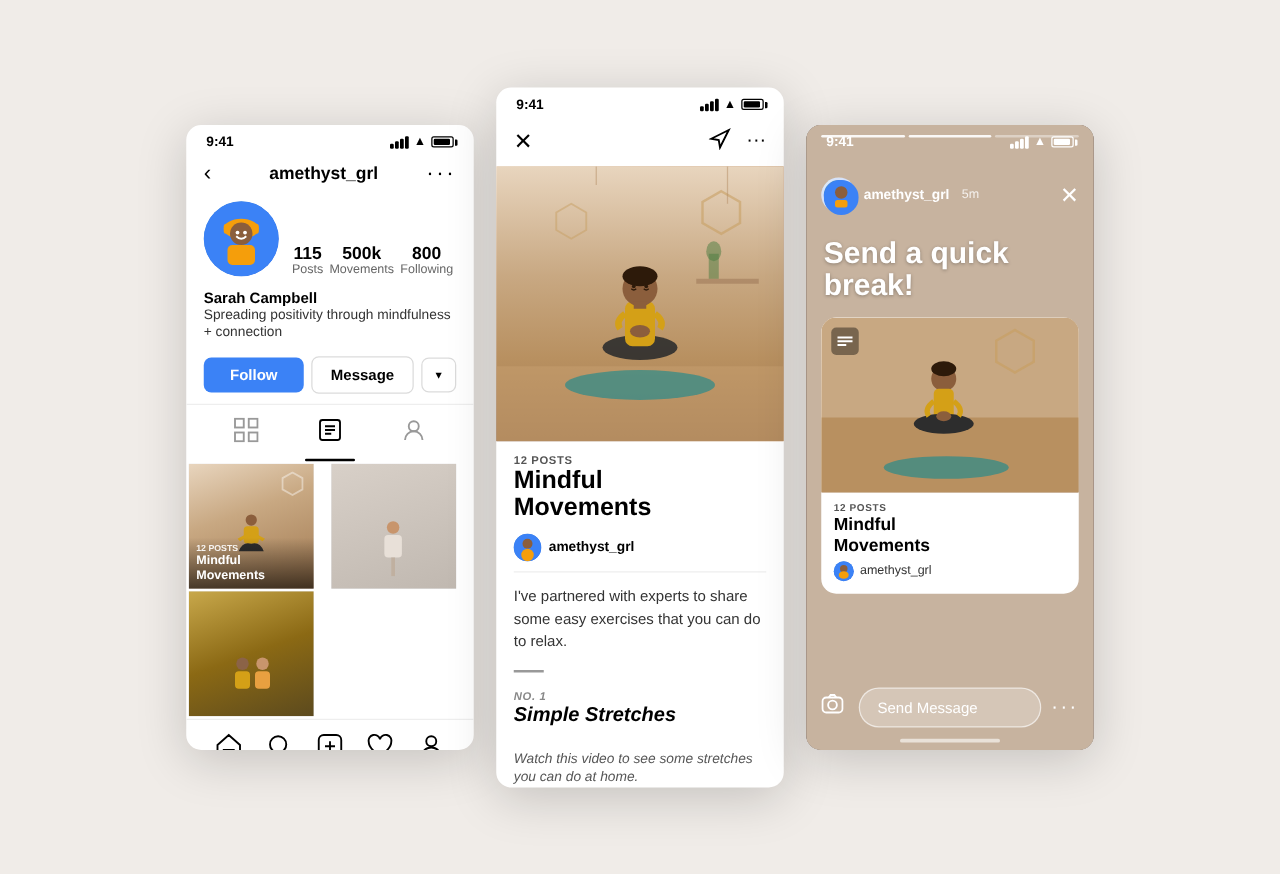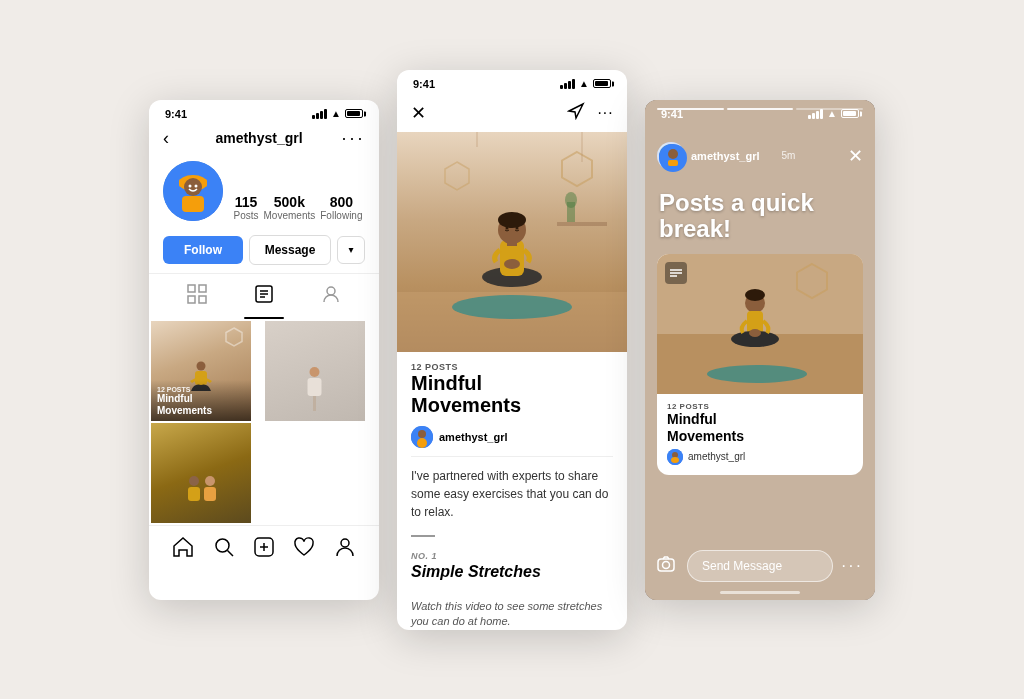--- a/index.html
+++ b/index.html
@@ -219,21 +219,21 @@
     .story-user-info {
       display: flex; align-items: center; gap: 6px;
       padding: 18px 12px 0; position: relative; z-index: 10;
     }
     .story-avatar {
       width: 28px; height: 28px; border-radius: 50%;
       background: linear-gradient(135deg, #4a90d9, #2563eb);
       border: 2px solid rgba(255,255,255,0.8);
     }
     .story-username { font-size: 11px; font-weight: 700; color: #fff; }
-    .story-time { font-size: 10px; color: rgba(255,255,255,0.8); margin-left: 16px; }
+    .story-time { font-size: 10px; color: rgba(255,255,255,0.8); margin-left: 4px; }
     .story-close { margin-left: auto; font-size: 18px; color: #fff; cursor: pointer; }
 
     .story-title {
       padding: 20px 14px 12px;
       font-size: 24px; font-weight: 900; color: #fff;
       line-height: 1.1;
       text-shadow: 0 1px 3px rgba(0,0,0,0.3);
       position: relative; z-index: 10;
     }
 
@@ -334,20 +334,24 @@
           <div class="stat-number">500k</div>
           <div class="stat-label">Movements</div>
         </div>
         <div class="stat-item">
           <div class="stat-number">800</div>
           <div class="stat-label">Following</div>
         </div>
       </div>
     </div>
 
+    <div class="profile-bio">
+      <div class="bio-name">Sarah Campbell</div>
+      <div class="bio-text">Spreading positivity through mindfulness + connection</div>
+    </div>
 
     <div class="profile-actions">
       <button class="btn-follow">Follow</button>
       <button class="btn-message">Message</button>
       <div class="btn-dropdown">
         <span>▾</span>
       </div>
     </div>
 
     <div class="profile-tabs">
@@ -604,21 +608,21 @@
             <circle cx="14" cy="14" r="14" fill="#3b82f6"></circle>
             <circle cx="14" cy="10" r="5" fill="#8b5e3c"></circle>
             <rect x="9" y="16" width="10" height="6" rx="2" fill="#f59e0b"></rect>
           </svg>
         </div>
         <span class="story-username">amethyst_grl</span>
         <span class="story-time">5m</span>
         <span class="story-close">✕</span>
       </div>
 
-      <div class="story-title">Posts a quick break!</div>
+      <div class="story-title">Send a quick break!</div>
 
       <div class="story-card">
         <div class="story-card-image">
           <svg width="100%" height="140" viewBox="0 0 206 140" preserveAspectRatio="xMidYMid slice">
             <rect width="206" height="140" fill="#c8a882"></rect>
 
             <rect x="0" y="80" width="206" height="60" fill="#b89060"></rect>
 
             <polygon points="155,10 170,18.5 170,35.5 155,44 140,35.5 140,18.5" fill="none" stroke="rgba(200,160,100,0.7)" stroke-width="2"></polygon>
 

